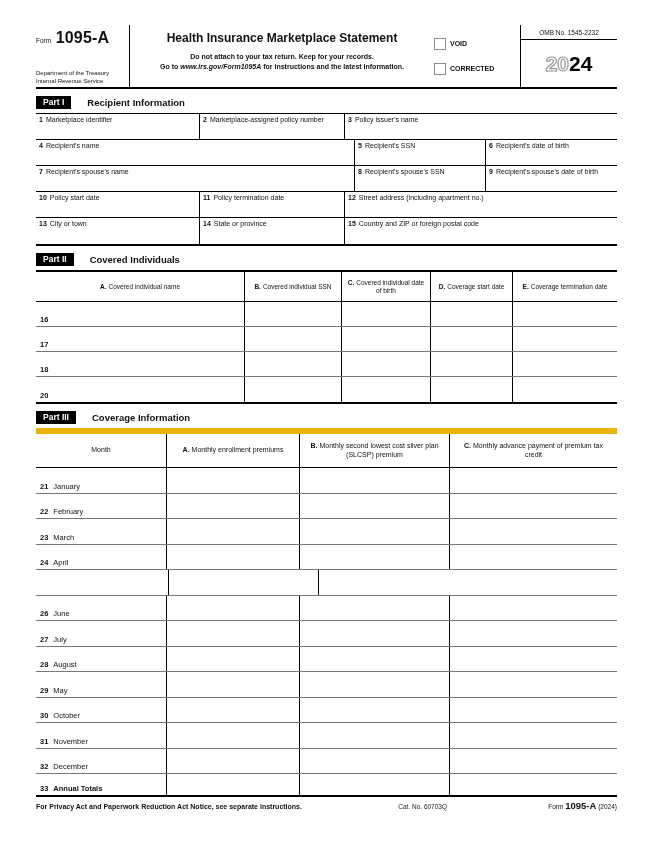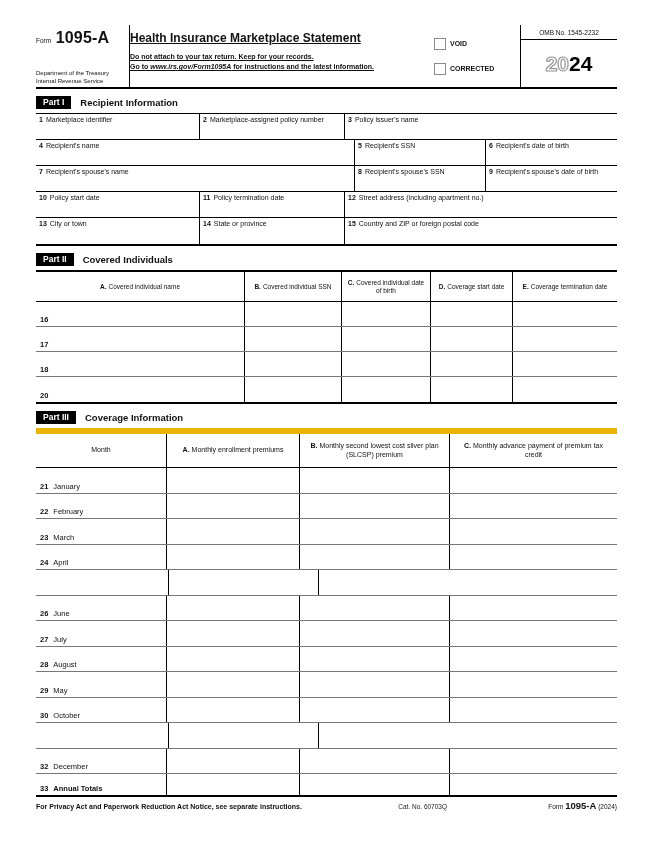--- a/index.html
+++ b/index.html
@@ -12,36 +12,36 @@
 
   
   .header { display:flex; border-bottom:2px solid #000; height:64px; }
   .h-left { width:94px; border-right:1px solid #000; padding:4px 2px 2px 0;
             display:flex; flex-direction:column; justify-content:space-between; }
   .form-line { white-space:nowrap; }
   .form-word { font-size:6.5px; }
   .form-num-big { font-size:16px; font-weight:bold; letter-spacing:.2px; }
   .agency { font-size:6px; line-height:1.25; }
   .h-mid { flex:1; display:flex; }
-  .h-titleblock { flex:1; text-align:left; padding-top:6px;text-decoration:underline; }
+  .h-titleblock { flex:1; text-align:center; padding-top:6px; }
   .h-title { font-size:12px; font-weight:bold; margin-bottom:7px; }
   .h-inst { font-size:7px; font-weight:bold; line-height:1.45; }
   .h-url { font-style:italic; }
   .h-checks { width:86px; display:flex; flex-direction:column; justify-content:space-around; padding:6px 4px 6px 0; }
   .checkrow { display:flex; align-items:center; gap:4px; }
   .checkbox { width:12px; height:12px; border:1px solid #8a8a8a; background:#fff; flex:0 0 auto; }
   .checklabel { font-size:7px; font-weight:600; }
   .h-right { width:97px; border-left:1px solid #000; display:flex; flex-direction:column; }
   .omb { font-size:6.5px; text-align:center; padding:4px 0 3px; border-bottom:1px solid #000; }
   .yearbox { flex:1; display:flex; align-items:center; justify-content:center; font-size:21px; font-weight:bold; }
   .year-outline { color:#fff; -webkit-text-stroke:1.2px #9a9a9a; text-shadow:0 0 1px #aaa; }
   .year-bold { color:#000; }
 
   
-  .part-heading { display:flex; align-items:center; gap:9px; margin:6px 0 4px; height:14px; }
+  .part-heading { display:flex; align-items:center; gap:16px; margin:6px 0 4px; height:14px; }
   .part-badge { background:#000; color:#fff; font-weight:bold; font-size:8.5px; padding:2px 7px 2.5px; line-height:1; }
   .part-title { font-size:9.5px; font-weight:bold;text-align:right; }
 
   
   .rownum { font-weight:bold; font-size:7.5px; margin-right:5px; }
   .fnum { font-weight:bold; font-size:7px; margin-right:3px; }
   .flabel { font-size:7px; }
 
   
   .p1 { border-top:1px solid #000; border-bottom:2px solid #000; }
@@ -366,20 +366,24 @@
     <div class="p3row">
       <div class="c mw0">
             <span class="rownum">30</span>
             <span class="mlabel">October</span>
           </div>
       <div class="c mw1"></div>
       <div class="c mw2"></div>
       <div class="c mw3"></div>
     </div>
     <div class="p3row">
+      <div class="c mw0">
+            <span class="rownum">31</span>
+            <span class="mlabel">November</span>
+          </div>
       <div class="c mw1"></div>
       <div class="c mw2"></div>
       <div class="c mw3"></div>
     </div>
     <div class="p3row">
       <div class="c mw0">
             <span class="rownum">32</span>
             <span class="mlabel">December</span>
           </div>
       <div class="c mw1"></div>

